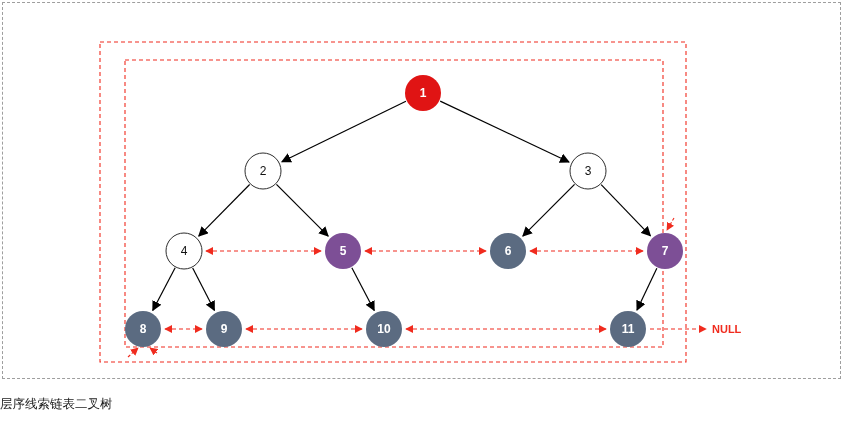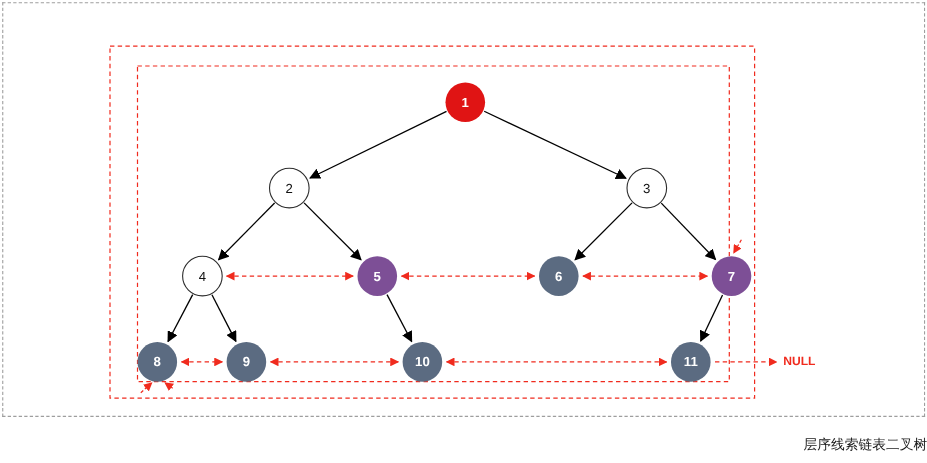--- a/index.html
+++ b/index.html
@@ -15,21 +15,21 @@
     left:2px;top:2px;
     width:837px;height:375px;
     border:1px dashed #9e9e9e;
     pointer-events:none;
   }
   #diagram{position:absolute;left:0;top:0;}
   .caption{
     position:absolute;
     left:0;top:396px;
     width:100%;
-    text-align:right;
+    text-align:left;
     font-size:12.5px;
     color:#1a1a1a;
   }
 </style>
 </head>
 <body>
 
 <div class="page">
   <div class="outer-border"></div>
   <svg id="diagram" width="843" height="392" viewBox="0 0 843 392">

